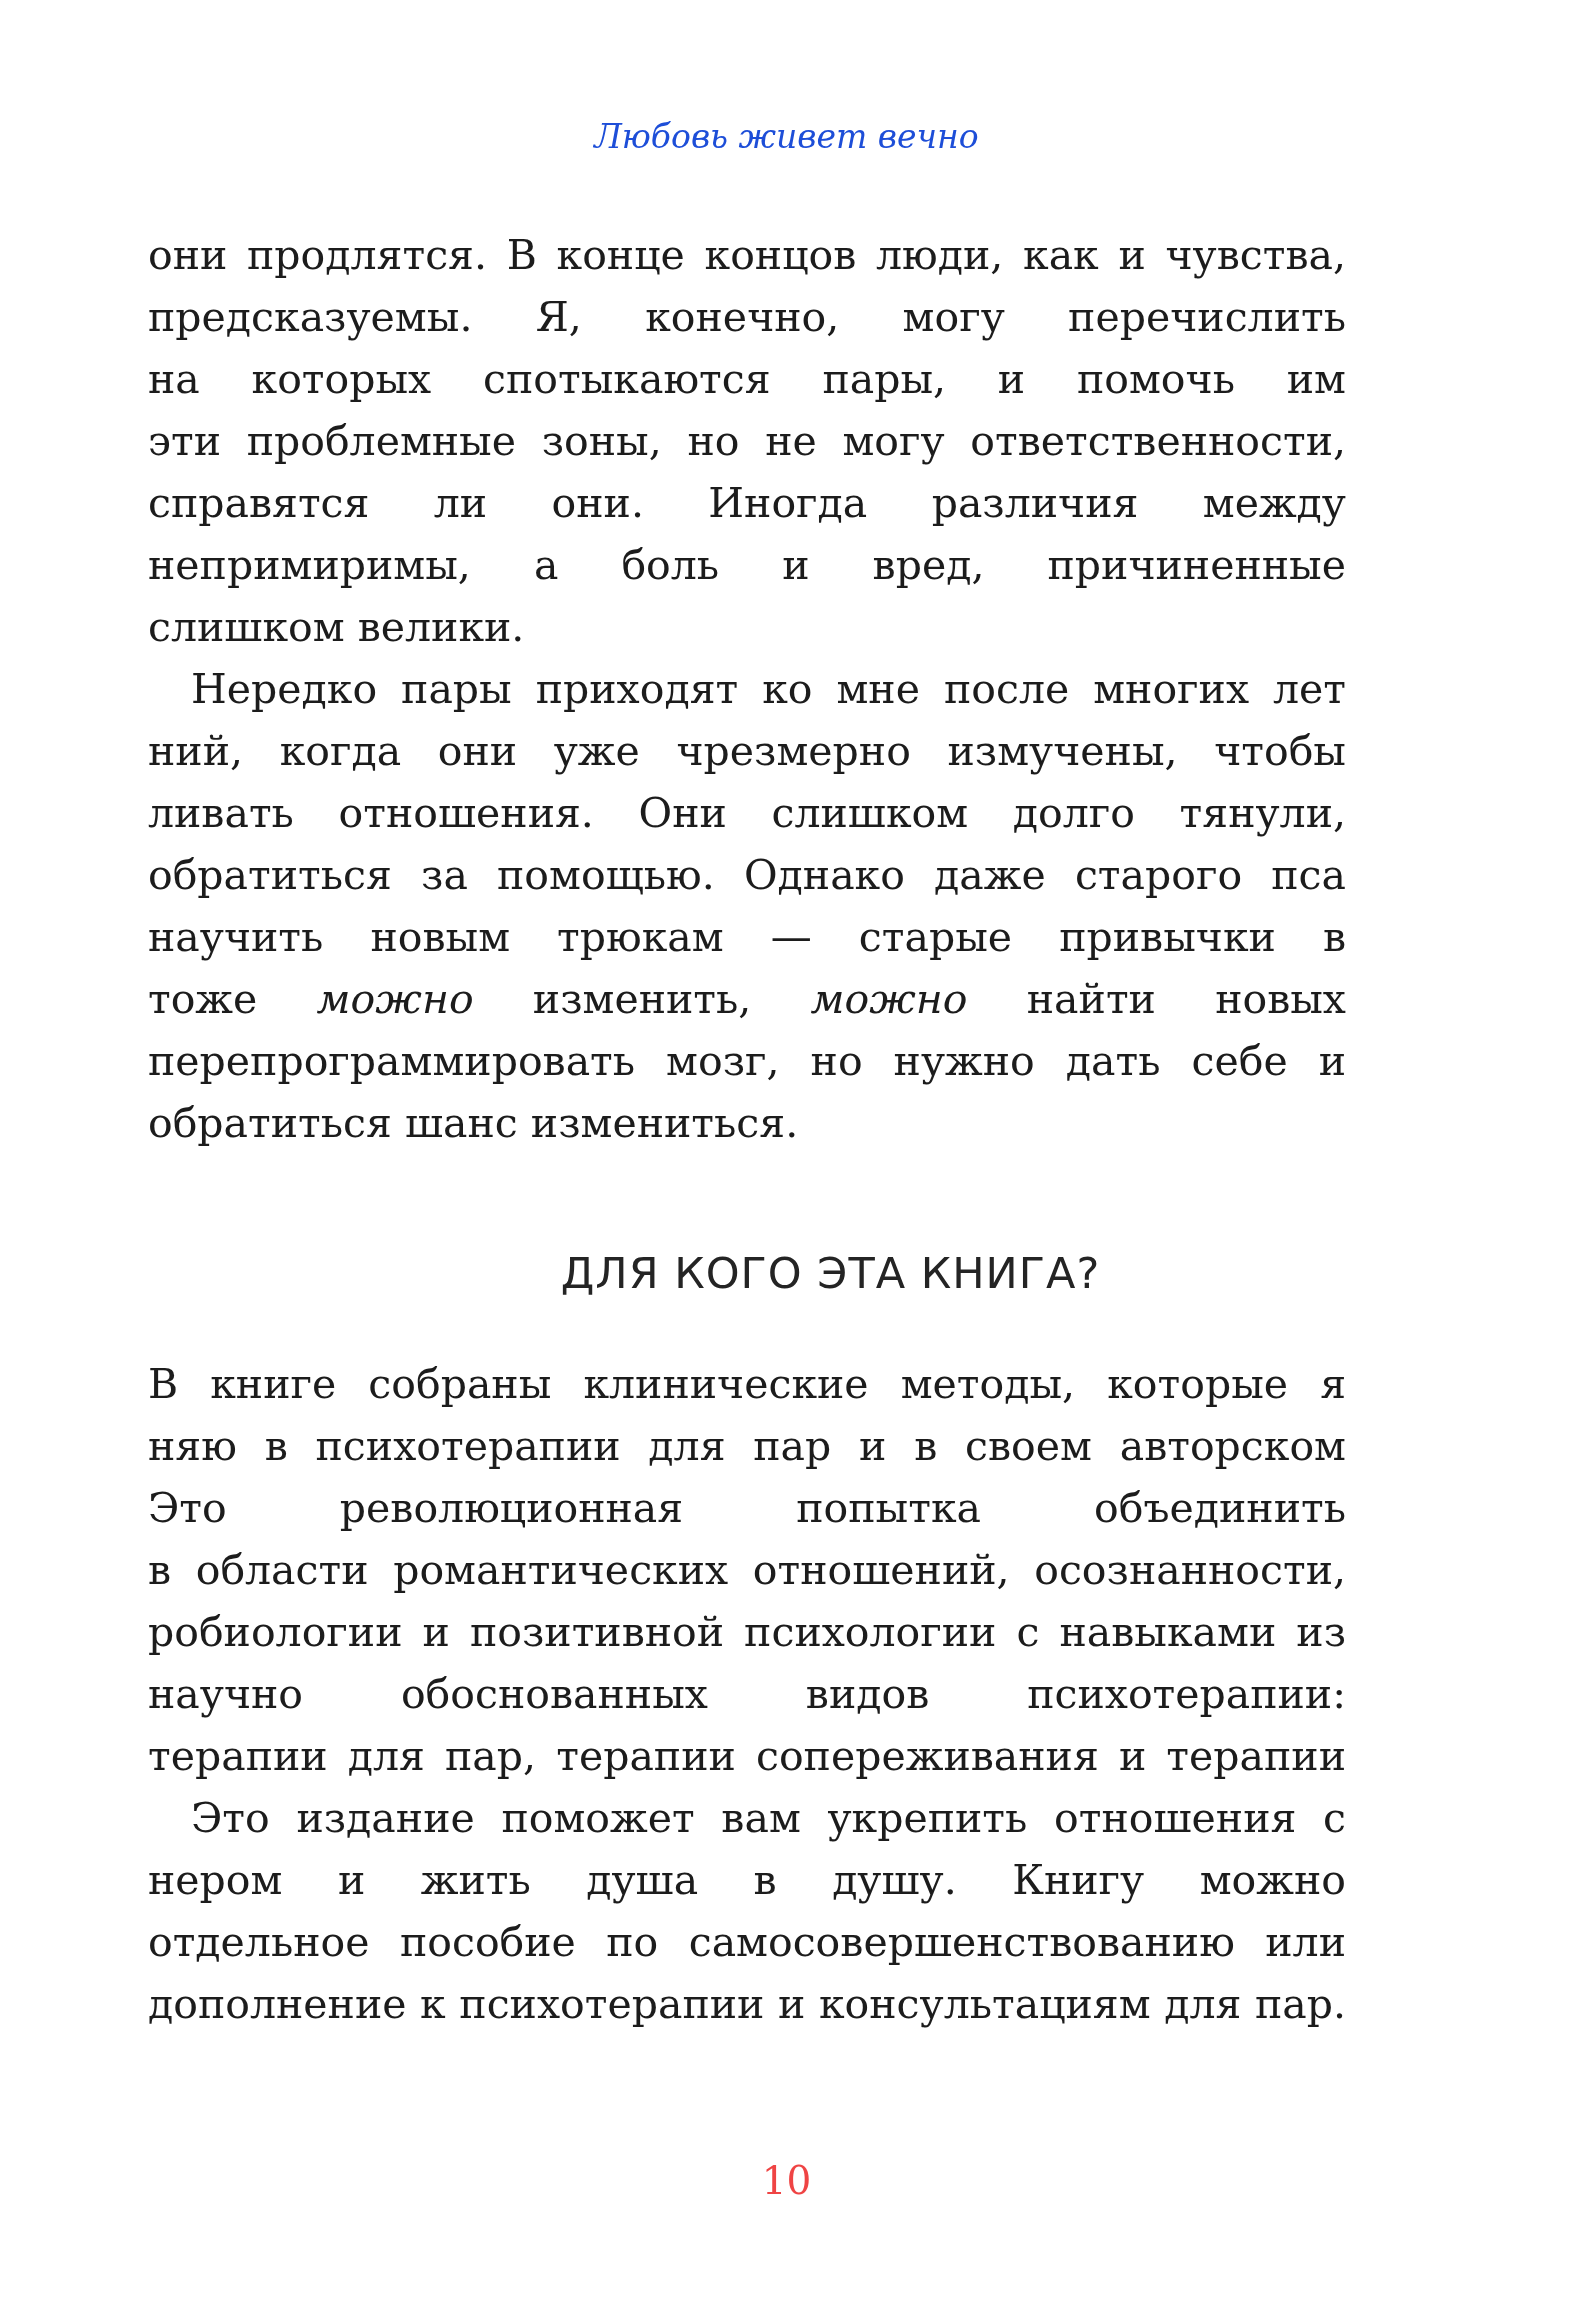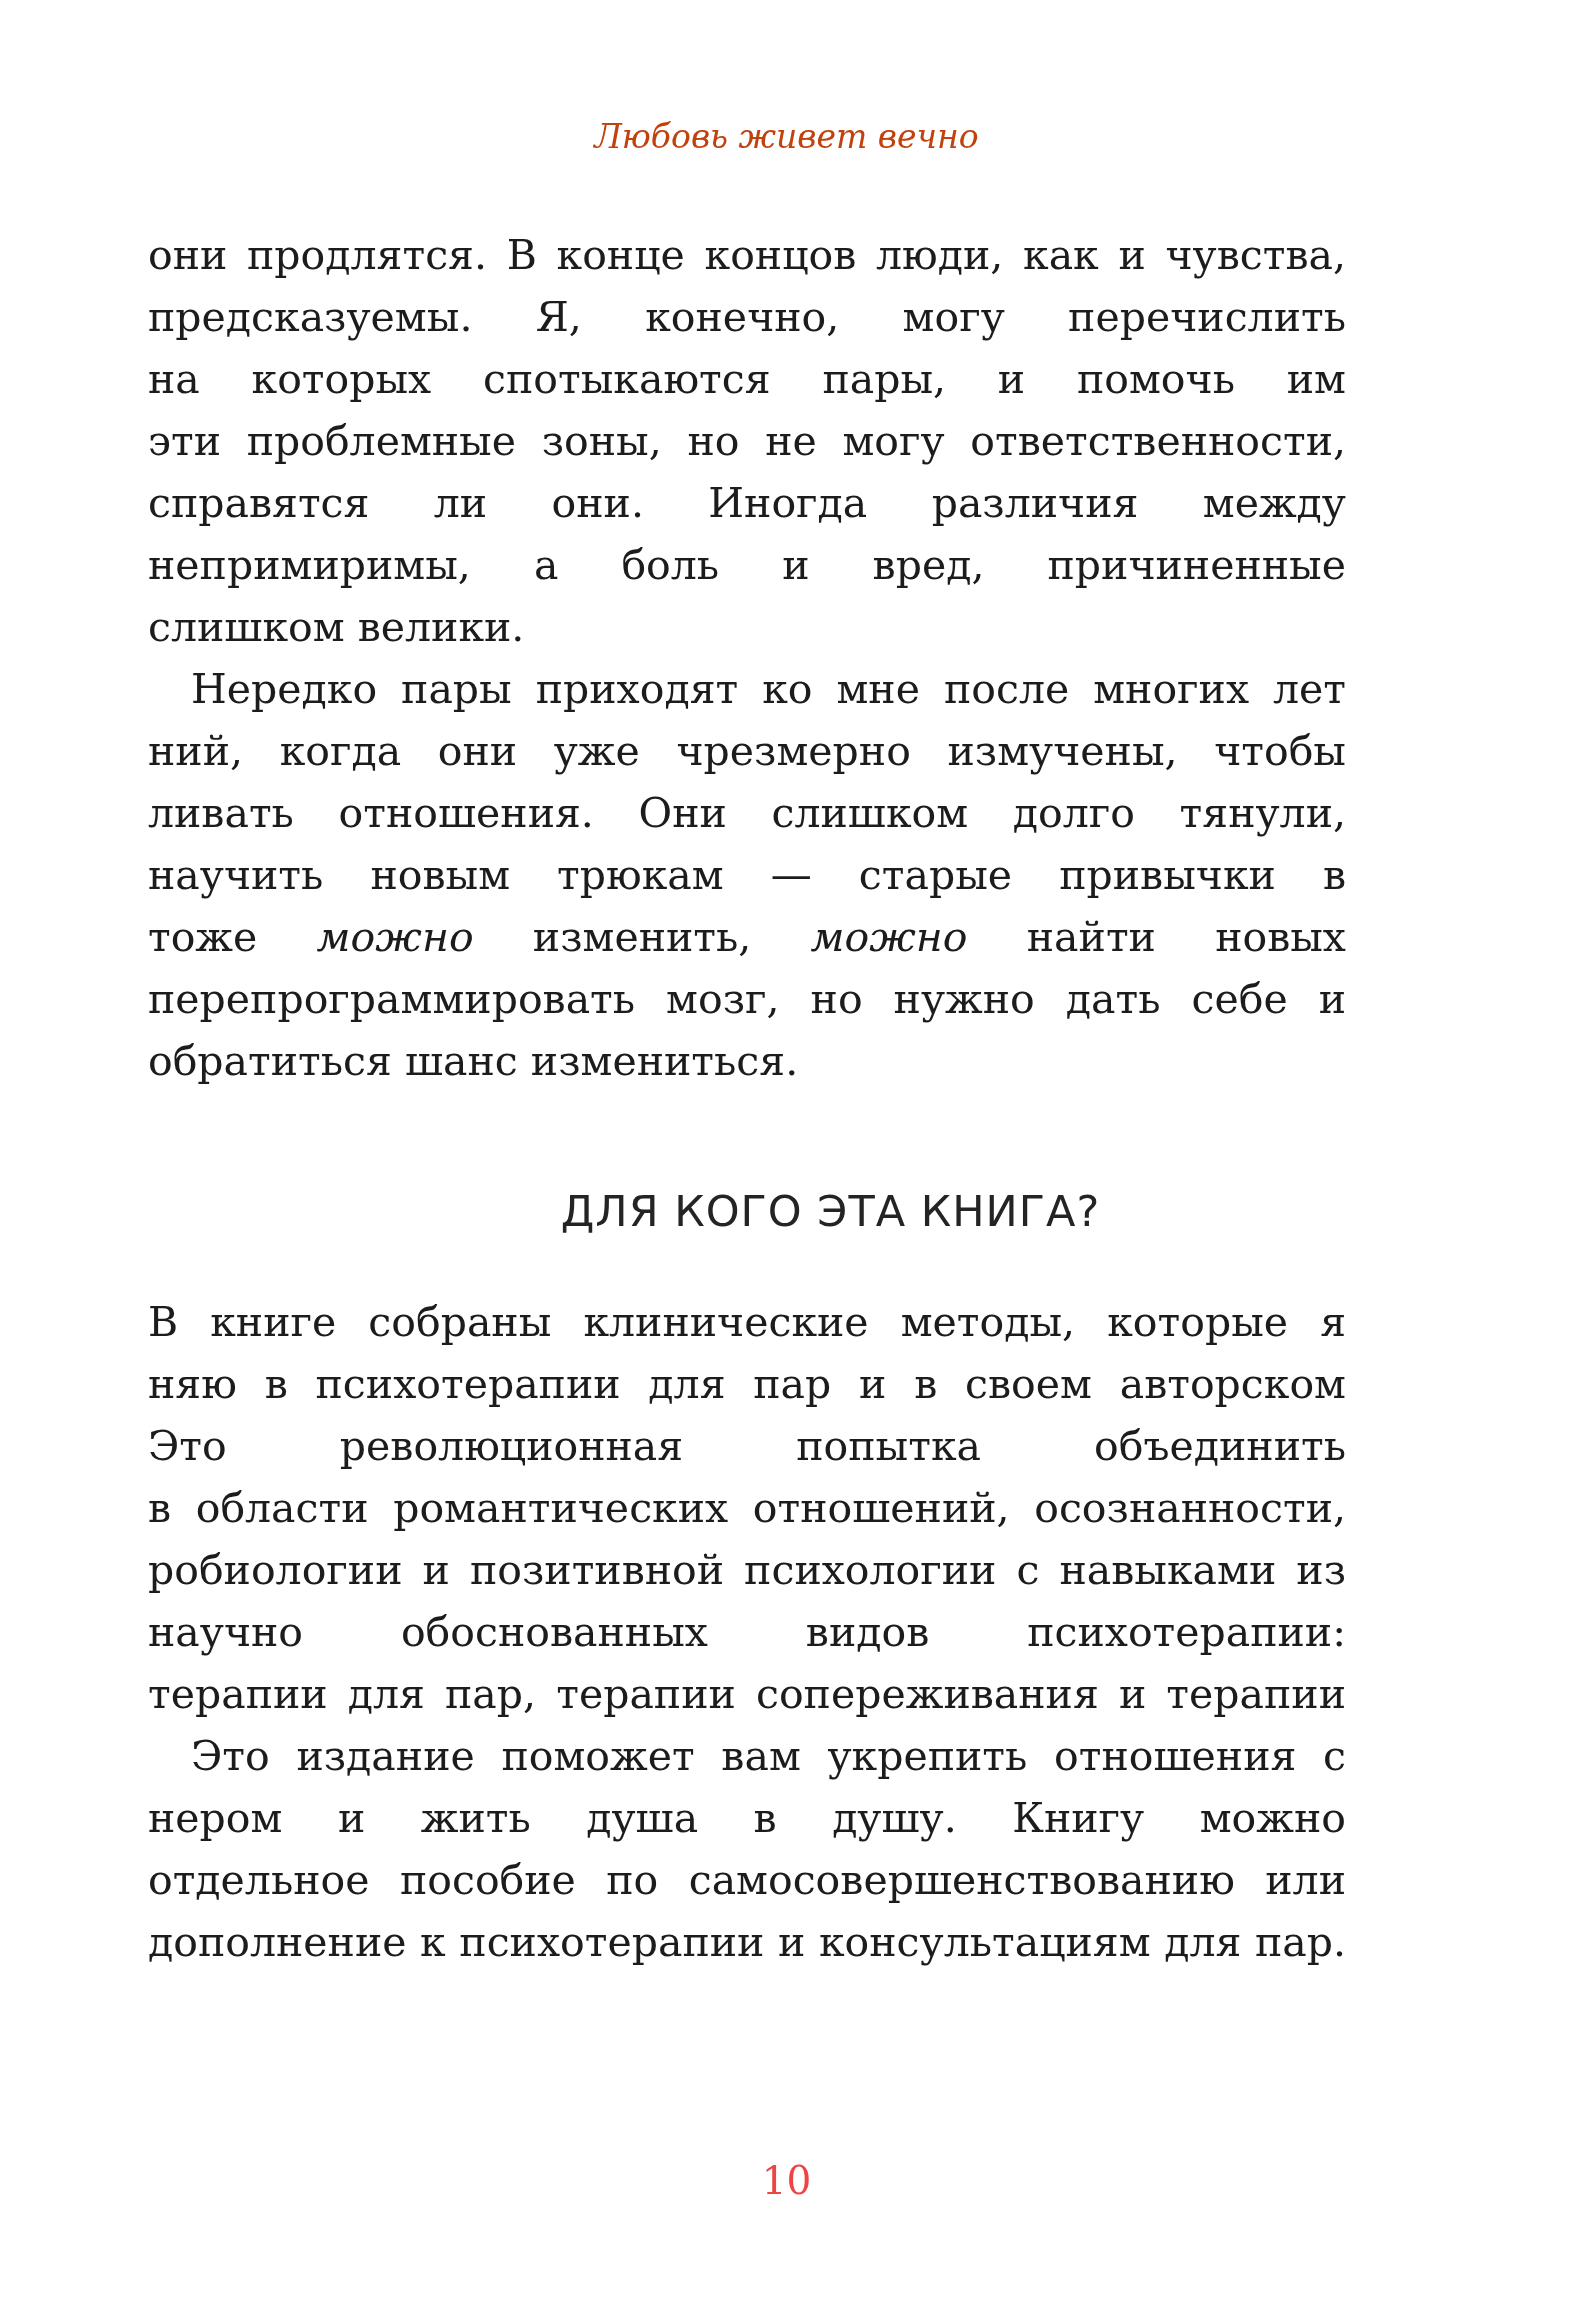--- a/index.html
+++ b/index.html
@@ -16,21 +16,21 @@
   }
   .running-head {
     position: absolute;
     top: 116px;
     left: 0;
     width: 100%;
     text-align: center;
     font-style: italic;
     font-size: 33px;
     line-height: 42px;
-    color: #c2410c;
+    color: #1d4ed8;
   }
   .textblock {
     position: absolute;
     top: 224px;
     left: 148px;
     width: 1198px;
     font-size: 41px;
     line-height: 62px;
   }
   .paragraph { margin: 0; }
@@ -79,20 +79,21 @@
         <div class="line"><span>на которых спотыкаются пары, и помочь им преодолеть</span></div>
         <div class="line"><span>эти проблемные зоны, но не могу ответственности,</span></div>
         <div class="line"><span>справятся ли они. Иногда различия между партнерами</span></div>
         <div class="line"><span>непримиримы, а боль и вред, причиненные отношениям,</span></div>
         <div class="line para-end"><span>слишком велики.</span></div>
       </div>
       <div class="paragraph">
         <div class="line indent"><span>Нередко пары приходят ко мне после многих лет страда-</span></div>
         <div class="line"><span>ний, когда они уже чрезмерно измучены, чтобы восстанав-</span></div>
         <div class="line"><span>ливать отношения. Они слишком долго тянули, прежде чем</span></div>
+        <div class="line"><span>обратиться за помощью. Однако даже старого пса </span></div>
         <div class="line"><span>научить новым трюкам — старые привычки в отношениях</span></div>
         <div class="line"><span>тоже </span><span class="em">можно</span><span> изменить, </span><span class="em">можно</span><span> найти новых партнеров, </span></div>
         <div class="line"><span>перепрограммировать мозг, но нужно дать себе и вашим</span></div>
         <div class="line para-end"><span>обратиться шанс измениться.</span></div>
       </div>
       <h2 class="section-heading">ДЛЯ КОГО ЭТА КНИГА?</h2>
       <div class="paragraph">
         <div class="line"><span>В книге собраны клинические методы, которые я приме-</span></div>
         <div class="line"><span>няю в психотерапии для пар и в своем авторском курсе.</span></div>
         <div class="line"><span>Это революционная попытка объединить исследования</span></div>

